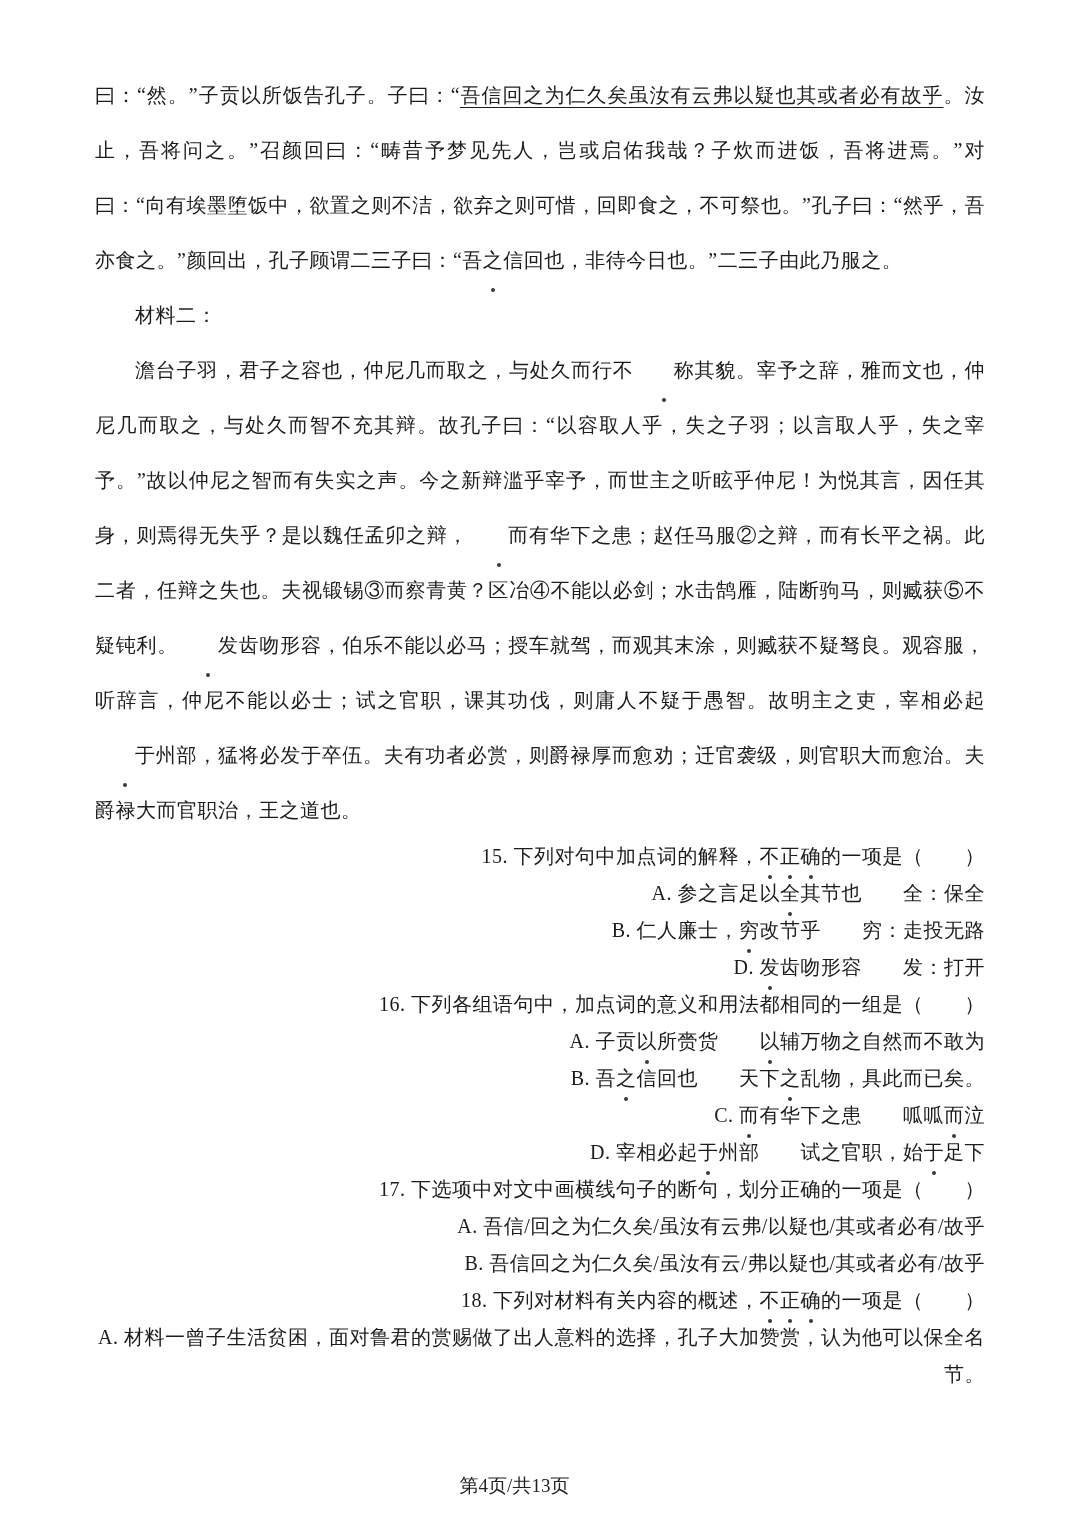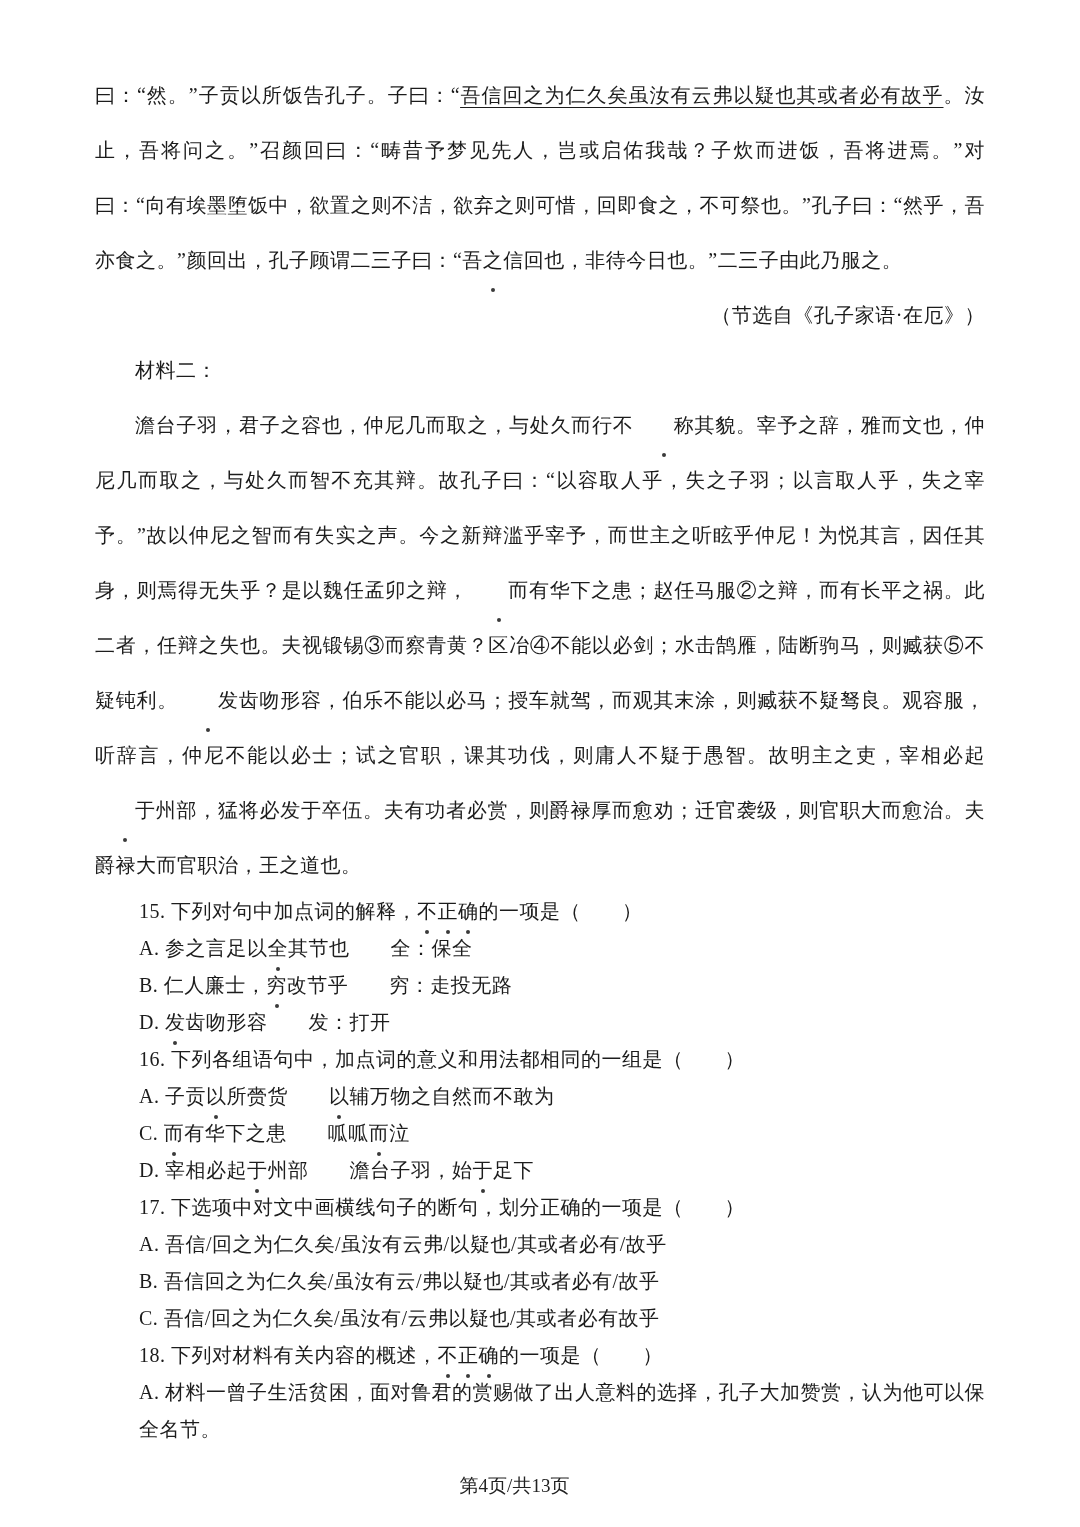--- a/index.html
+++ b/index.html
@@ -27,22 +27,21 @@
     letter-spacing: 0.5px;
   }
   .para, .para-indent, .attribution {
     line-height: 55px;
     text-align: justify;
   }
   .para-indent { text-indent: 2em; }
   .attribution { text-align: right; }
   .question, .option {
     line-height: 37px;
-    text-align: left;
-    margin-left: 44px;
+    text-align: right;
   }
   .u {
     text-decoration: underline;
     text-underline-offset: 5px;
     text-decoration-thickness: 1px;
   }
   .em-char {
     position: relative;
     display: inline-block;
   }
@@ -66,32 +65,31 @@
     font-size: 19px;
     color: #222222;
   }
 </style>
 </head>
 <body>
 
 <div class="page">
   <div class="content">
       <div class="block para"><span>曰：“然。”子贡以所饭告孔子。子曰：“</span><span class="u">吾信回之为仁久矣虽汝有云弗以疑也其或者必有故乎</span><span>。汝止，吾将问之。”召颜回曰：“畴昔予梦见先人，岂或启佑我哉？子炊而进饭，吾将进焉。”对曰：“向有埃墨堕饭中，欲置之则不洁，欲弃之则可惜，回即食之，不可祭也。”孔子曰：“然乎，吾亦食之。”颜回出，孔子顾谓二三子曰：“吾</span><span class="em-char">之</span><span>信回也，非待今日也。”二三子由此乃服之。</span></div>
-      <div class="block attribution"><span>（节选自《孔子家语·在厄》）</span></div>
       <div class="block para-indent"><span>材料二：</span></div>
       <div class="block para-indent"><span>澹台子羽，君子之容也，仲尼几而取之，与处久而行不</span><span class="em-char">称</span><span>其貌。宰予之辞，雅而文也，仲尼几而取之，与处久而智不充其辩。故孔子曰：“以容取人乎，失之子羽；以言取人乎，失之宰予。”故以仲尼之智而有失实之声。今之新辩滥乎宰予，而世主之听眩乎仲尼！为悦其言，因任其身，则焉得无失乎？是以魏任孟卯之辩，</span><span class="em-char">而</span><span>有华下之患；赵任马服②之辩，而有长平之祸。此二者，任辩之失也。夫视锻锡③而察青黄？区冶④不能以必剑；水击鹄雁，陆断驹马，则臧获⑤不疑钝利。</span><span class="em-char">发</span><span>齿吻形容，伯乐不能以必马；授车就驾，而观其末涂，则臧获不疑驽良。观容服，听辞言，仲尼不能以必士；试之官职，课其功伐，则庸人不疑于愚智。故明主之吏，宰相必起</span><span class="em-char">于</span><span>州部，猛将必发于卒伍。夫有功者必赏，则爵禄厚而愈劝；迁官袭级，则官职大而愈治。夫爵禄大而官职治，王之道也。</span></div>
       <div class="block question"><span>15. 下列对句中加点词的解释，</span><span class="em-char">不</span><span class="em-char">正</span><span class="em-char">确</span><span>的一项是（　　）</span></div>
       <div class="block option"><span>A. 参之言足以</span><span class="em-char">全</span><span>其节也　　全：保全</span></div>
       <div class="block option"><span>B. 仁人廉士，</span><span class="em-char">穷</span><span>改节乎　　穷：走投无路</span></div>
       <div class="block option"><span>D. </span><span class="em-char">发</span><span>齿吻形容　　发：打开</span></div>
       <div class="block question"><span>16. 下列各组语句中，加点词的意义和用法都相同的一组是（　　）</span></div>
       <div class="block option"><span>A. 子贡</span><span class="em-char">以</span><span>所赍货　　</span><span class="em-char">以</span><span>辅万物之自然而不敢为</span></div>
+      <div class="block option"><span>B. 吾</span><span class="em-char">之</span><span>信回也　　天下</span><span class="em-char">之</span><span>乱物，具此而已矣。</span></div>
       <div class="block option"><span>C. </span><span class="em-char">而</span><span>有华下之患　　呱呱</span><span class="em-char">而</span><span>泣</span></div>
-      <div class="block option"><span>D. 宰相必起</span><span class="em-char">于</span><span>州部　　澹台子羽，始</span><span class="em-char">于</span><span>足下</span></div>
+      <div class="block option"><span>D. 宰相必起</span><span class="em-char">于</span><span>州部　　试之官职，始</span><span class="em-char">于</span><span>足下</span></div>
       <div class="block question"><span>17. 下选项中对文中画横线句子的断句，划分正确的一项是（　　）</span></div>
       <div class="block option"><span>A. 吾信/回之为仁久矣/虽汝有云弗/以疑也/其或者必有/故乎</span></div>
       <div class="block option"><span>B. 吾信回之为仁久矣/虽汝有云/弗以疑也/其或者必有/故乎</span></div>
-      <div class="block option"><span>C. 吾信/回之为仁久矣/虽汝有/云弗以疑也/其或者必有故乎</span></div>
       <div class="block question"><span>18. 下列对材料有关内容的概述，</span><span class="em-char">不</span><span class="em-char">正</span><span class="em-char">确</span><span>的一项是（　　）</span></div>
       <div class="block option"><span>A. 材料一曾子生活贫困，面对鲁君的赏赐做了出人意料的选择，孔子大加赞赏，认为他可以保全名节。</span></div>
     </div>
   <div class="footer">第4页/共13页</div>
 </div>
 
 </body></html>

